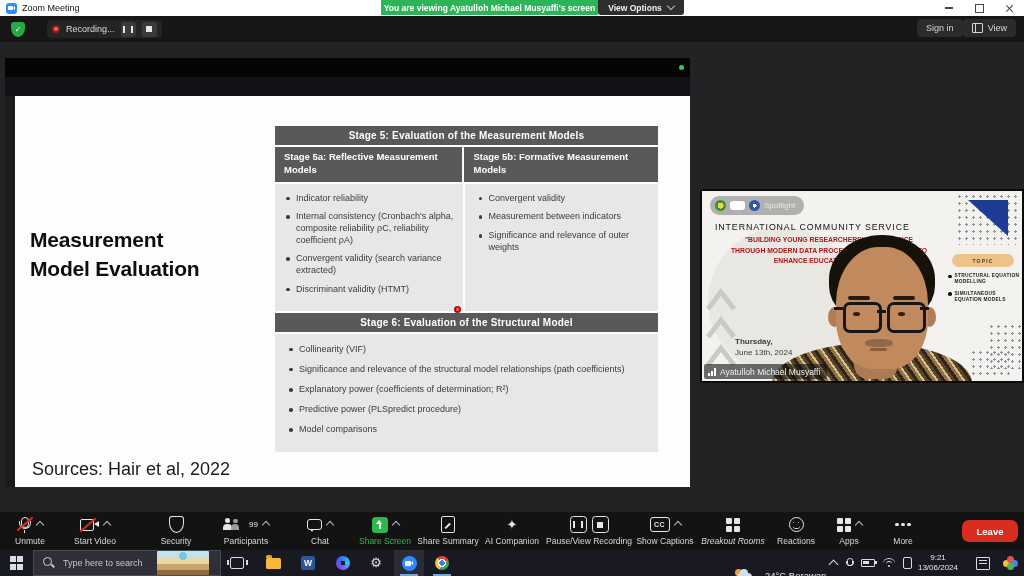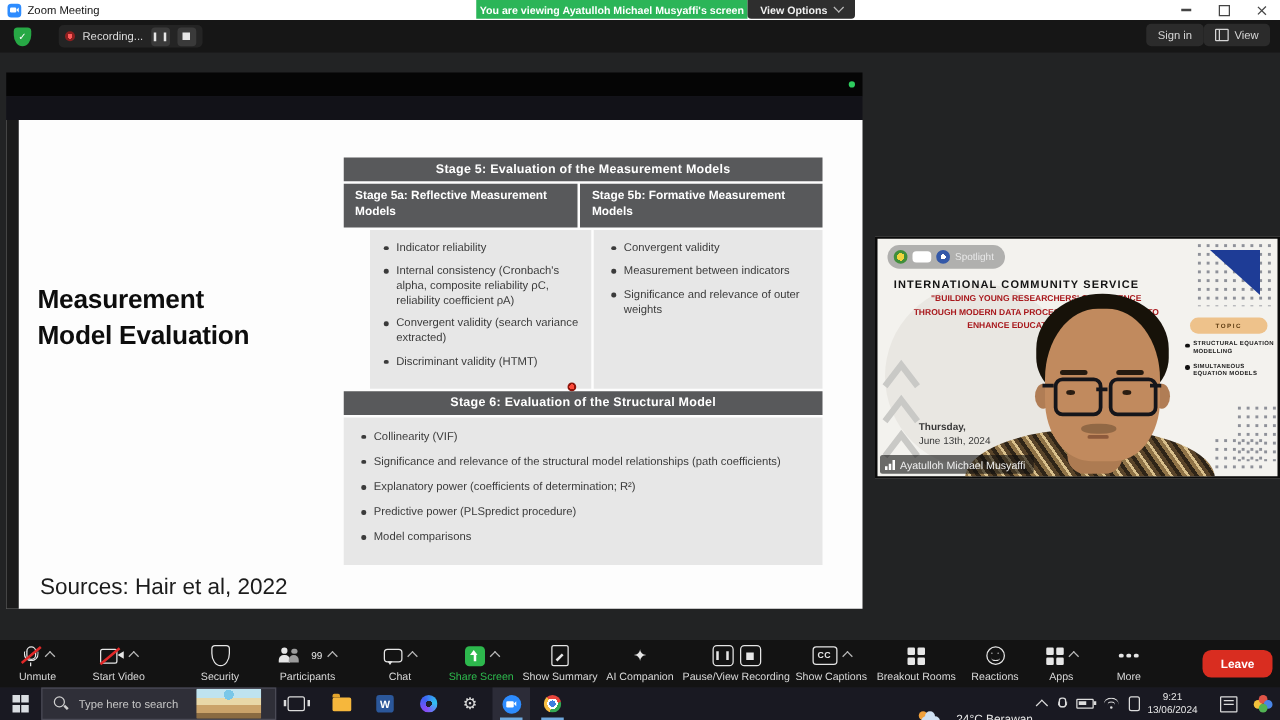--- a/index.html
+++ b/index.html
@@ -45,40 +45,40 @@
   .band-dark{position:absolute;left:5px;top:35px;width:685px;height:19px;background:#121218;}
   .slide{position:absolute;left:5px;top:54px;width:685px;height:391px;background:#fdfdfd;}
   .slide-strip{position:absolute;left:0;top:0;width:10px;height:391px;background:#1b1b1b;}
   .slide-title{position:absolute;left:25px;top:130px;font-size:21px;font-weight:bold;color:#0d0d0d;line-height:1.38;letter-spacing:-0.2px;}
   .source{position:absolute;left:27px;top:363px;font-size:18px;color:#1c1c1c;}
   .tbl{position:absolute;left:270px;top:30px;width:383px;}
   .th{background:#58595b;color:#fff;font-size:10px;font-weight:bold;text-align:center;height:19px;line-height:19px;margin-bottom:2px;letter-spacing:.2px;}
   .subrow{display:flex;margin-bottom:2px;}
   .subcell{background:#58595b;color:#fff;font-size:9.5px;font-weight:bold;line-height:1.35;padding:4px 0 5px 9px;width:179px;}
   .subcell.b{width:186px;margin-left:2px;padding-left:10px;}
-  .bodyrow{display:flex;margin-bottom:2px;margin-left:21px;}
+  .bodyrow{display:flex;margin-bottom:2px;}
   .cell{background:#e7e7e7;margin:0;padding:9px 6px 6px 9px;width:173px;list-style:none;min-height:112px;}
   .cell.b{width:176px;margin-left:2px;padding-left:12px;}
   .tbl li{position:relative;font-size:9px;color:#3b3b3b;line-height:1.3;padding-left:12px;margin-bottom:7px;}
   .tbl li::before{content:"";position:absolute;left:2px;top:4px;width:3.5px;height:3.5px;border-radius:50%;background:#3b3b3b;}
   .body6{background:#e7e7e7;margin:0;padding:10px 10px 4px 12px;list-style:none;min-height:104px;}
   .body6 li{margin-bottom:8.5px;}
   .laser{position:absolute;left:449px;top:210px;width:7px;height:7px;border-radius:50%;background:radial-gradient(circle,#ff4a3a 0 2px,#8d150c 2px 3.5px);}
 
   
   .video{position:absolute;left:700px;top:147px;width:320px;height:190px;background:#f3f2ee;border:2px solid #0a0a0a;overflow:hidden;}
   .dots{position:absolute;background-image:radial-gradient(#8e9199 1.1px,transparent 1.3px);background-size:7px 7px;}
   .vtri{position:absolute;right:14px;top:9px;width:0;height:0;border-top:36px solid #1e3c96;border-left:40px solid transparent;}
   .vblob{position:absolute;left:6px;top:36px;width:150px;height:148px;border-radius:50%;background:#e9e7e2;}
   .vbadge{position:absolute;left:8px;top:5px;height:19px;border-radius:10px;background:rgba(110,110,110,.5);display:flex;align-items:center;padding:0 9px 0 5px;gap:4px;z-index:5;}
   .blogo1{width:11px;height:11px;border-radius:50%;background:radial-gradient(circle,#f0d43e 0 3px,#3f8f3a 3px 5.5px);}
   .blogo2{width:15px;height:9px;border-radius:3px;background:#fff;}
   .blogo3{width:11px;height:11px;border-radius:50%;background:radial-gradient(circle,#fff 0 2px,#3358a8 2px 5.5px);}
   .vbadge .btxt{font-size:8px;color:#e8e8e8;}
-  .vtitle{position:absolute;left:13px;top:31px;width:240px;font-size:8.8px;font-weight:bold;color:#131313;letter-spacing:.9px;z-index:4;}
+  .vtitle{position:absolute;left:13px;top:31px;width:240px;font-size:8.8px;font-weight:normal;color:#131313;letter-spacing:.9px;z-index:4;}
   .vred{position:absolute;left:2px;top:44px;width:250px;text-align:center;font-size:6.8px;font-weight:bold;color:#a8181c;line-height:1.55;z-index:4;}
   .topicpill{position:absolute;left:250px;top:63px;width:62px;height:13px;background:#eec28b;border-radius:7px;display:flex;align-items:center;justify-content:center;font-size:5px;font-weight:bold;color:#5c3a10;letter-spacing:1.2px;z-index:4;}
   .topics{position:absolute;left:246px;top:82px;width:72px;z-index:4;}
   .topicrow{display:flex;gap:3px;margin-bottom:5px;align-items:flex-start;}
   .tdot{width:3.5px;height:3.5px;border-radius:50%;background:#111;margin-top:1.5px;flex:none;}
   .ttxt{font-size:4.8px;font-weight:bold;color:#222;line-height:1.35;letter-spacing:.3px;}
   .vchev{position:absolute;left:2px;top:94px;z-index:3;}
   .vdate1{position:absolute;left:33px;top:146px;font-size:8px;font-weight:bold;color:#3a3a3a;z-index:3;}
   .vdate2{position:absolute;left:33px;top:157px;font-size:8px;color:#3a3a3a;z-index:3;}
   .p-shirt{position:absolute;left:70px;top:152px;width:200px;height:44px;border-radius:55% 55% 0 0/100% 100% 0 0;background:repeating-linear-gradient(55deg,#2e2417 0 3px,#8f7347 3px 6px,#d9c08c 6px 8px,#5a452a 8px 11px);z-index:6;}
@@ -430,21 +430,21 @@
           </span>
           <span class="chev"></span>
         </span>
       <span class="lbl green">Share Screen</span>
     </button>
 
     <button class="tb" style="left:411px;width:74px;">
       <span class="icrow">
           <span class="ic-doc"></span>
         </span>
-      <span class="lbl">Show Summary</span>
+      <span class="lbl">Share Summary</span>
     </button>
 
     <button class="tb" style="left:476px;width:72px;">
       <span class="icrow">
           <span class="ic-ai">✦</span>
         </span>
       <span class="lbl">AI Companion</span>
     </button>
 
     <button class="tb" style="left:533px;width:112px;">
@@ -460,21 +460,21 @@
     </button>
 
     <button class="tb" style="left:625px;width:80px;">
       <span class="icrow">
           <span class="ic-cc">CC</span>
           <span class="chev"></span>
         </span>
       <span class="lbl">Show Captions</span>
     </button>
 
-    <button class="tb" style="left:692px;width:82px;">
+    <button class="tb" style="left:692px;width:82px;font-style:italic;">
       <span class="icrow">
           <span class="ic-grid">
             <i></i>
             <i></i>
             <i></i>
             <i></i>
           </span>
         </span>
       <span class="lbl">Breakout Rooms</span>
     </button>

